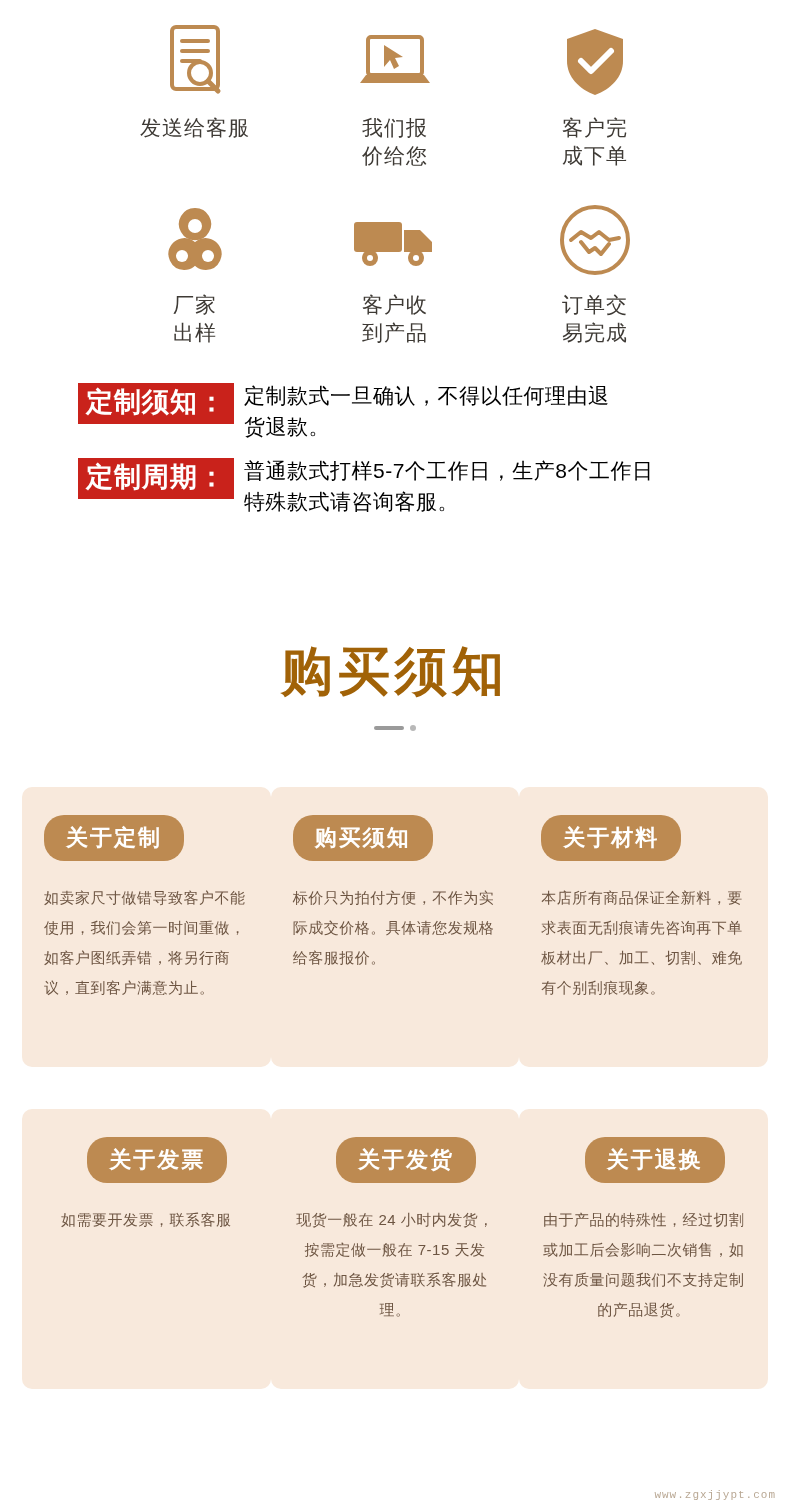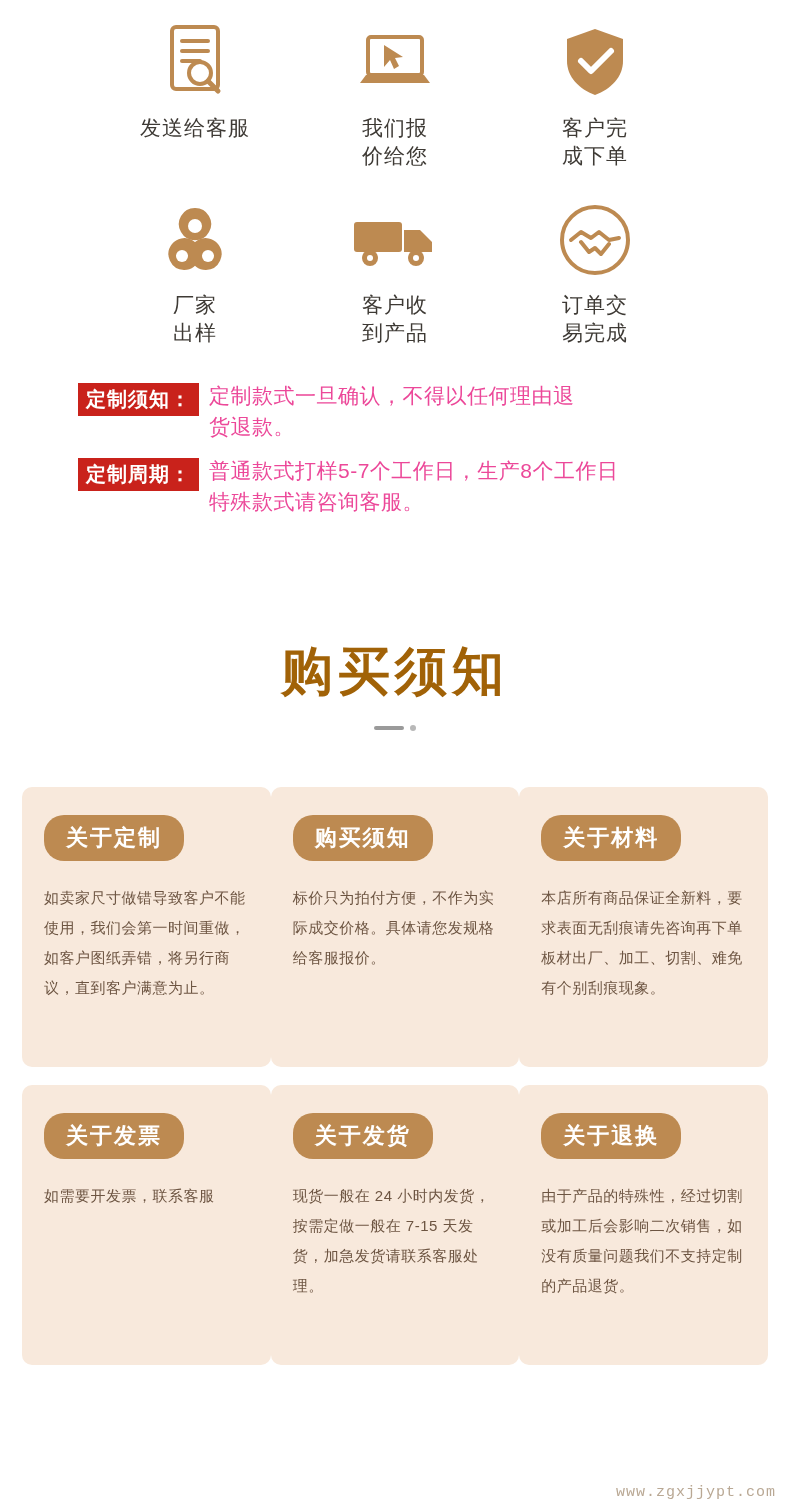--- a/index.html
+++ b/index.html
@@ -53,34 +53,34 @@
     padding-right: 40px;
   }
   .notice {
     display: flex;
     align-items: flex-start;
     margin-bottom: 14px;
   }
   .notice-tag {
     background: #c9221b;
     color: #ffffff;
-    font-size: 20px;
+    font-size: 27px;
     font-weight: bold;
     padding: 5px 8px 6px 8px;
     line-height: 1.1;
     white-space: nowrap;
     letter-spacing: 1px;
     flex: 0 0 auto;
     margin-top: 2px;
   }
   .notice-text {
     margin-left: 10px;
     font-size: 21px;
     line-height: 1.45;
-    color: #ec4899;
+    color: #000000;
     letter-spacing: 0.5px;
   }
   .notice-text div { white-space: nowrap; }
 
   
   .section-title-wrap {
     margin-top: 120px;
     text-align: center;
   }
   .section-title {
@@ -112,21 +112,21 @@
 
   
   .cards {
     margin-top: 56px;
     padding: 0 22px;
   }
   .card-row {
     display: flex;
     justify-content: space-between;
   }
-  .card-row + .card-row { margin-top: 18px; }
+  .card-row + .card-row { margin-top: 42px; text-align: center; }
   .card {
     width: 256px;
     min-height: 280px;
     background: #f8e9dc;
     border-radius: 10px;
     padding: 0 0 18px 0;
     box-sizing: border-box;
   }
   .card-badge {
     display: inline-block;
@@ -145,21 +145,21 @@
     line-height: 2.0;
     color: #6d5542;
     letter-spacing: 0.5px;
   }
 
   
   .watermark {
     position: absolute;
     right: 14px;
     bottom: 8px;
-    font-size: 15px;
+    font-size: 11px;
     color: #b9a894;
     letter-spacing: 1px;
     font-family: "Liberation Mono", monospace;
   }
 </style>
 </head>
 <body>
 
 <div class="process">
 

